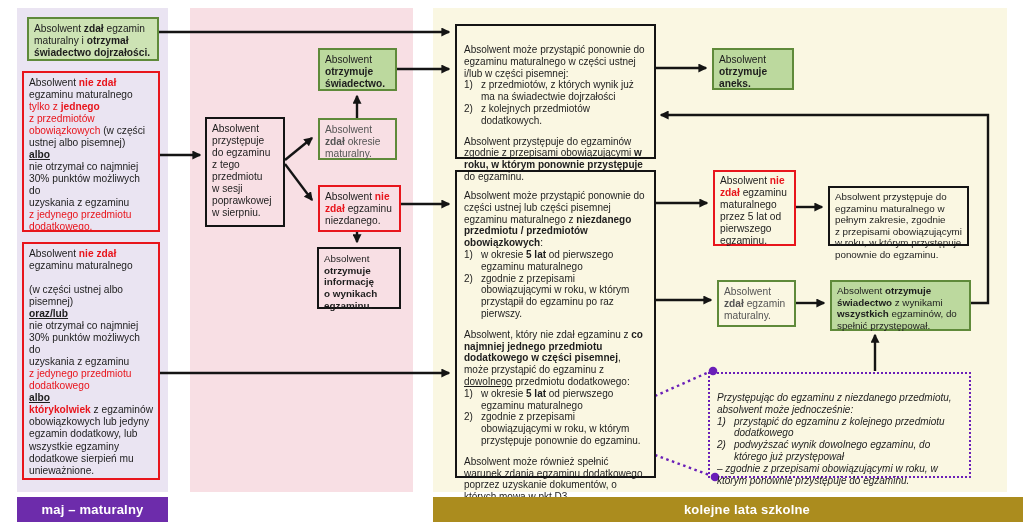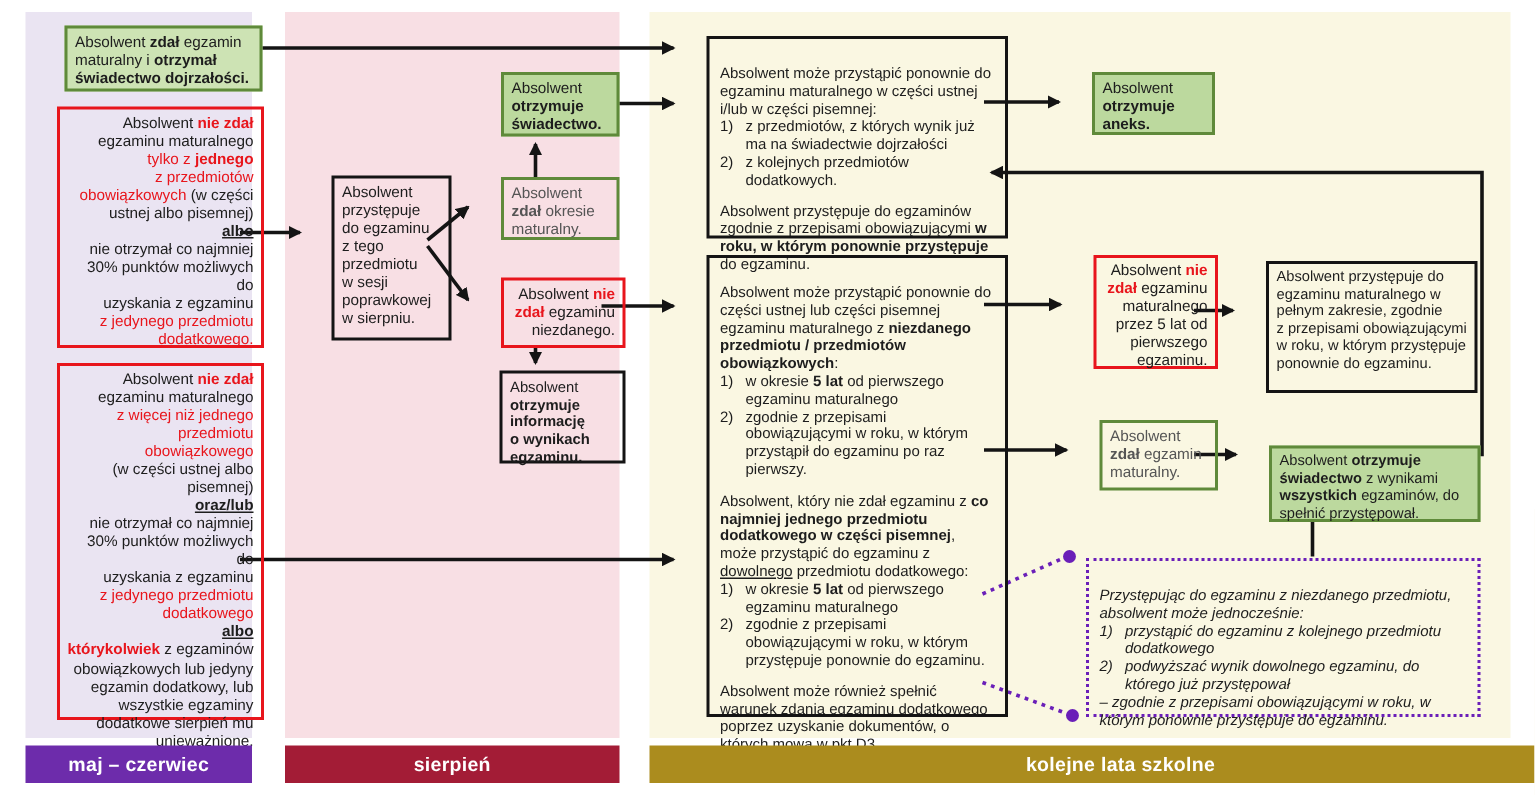--- a/index.html
+++ b/index.html
@@ -18,23 +18,23 @@
   .bar.aug{left:190px;width:223px;background:var(--bar_crimson,#a31c36);}
   .bar.next{left:433px;width:574px;background:var(--bar_olive,#ab8c1e);padding-left:27px;}
 
   svg.flows{position:absolute;left:0;top:0;z-index:1;pointer-events:none;}
   .fl{stroke:var(--line,#141414);stroke-width:2.4;fill:none;}
   .dl{stroke:var(--purple,#6a1fb8);stroke-width:2.4;fill:none;stroke-dasharray:2.5 3.5;}
   .pd{fill:var(--purple,#6a1fb8);}
   .ahf{fill:var(--line,#141414);}
 
   .box{position:absolute;box-sizing:border-box;z-index:2;font-size:10.2px;line-height:1.18;
-       padding:4px 5px;white-space:pre-wrap;margin-left:16px;}
+       padding:4px 5px;white-space:pre-wrap;}
   .black{border:2px solid var(--line,#141414);}
-  .redb{border:2px solid var(--red,#e8151c);text-align:right;}
+  .redb{border:2px solid var(--red,#e8151c);}
   .greenfill{background:var(--green_fill,#bcd99e);border:2px solid var(--green_border,#5f8a3a);}
   .greenfill.light{background:var(--green_fill_light,#cde3b4);}
   .greenline{border:2px solid var(--green_border,#5f8a3a);color:var(--gray_text,#555);}
   .callout{border:2px dotted var(--purple,#6a1fb8);font-style:italic;}
   .wide{font-size:10px;padding:18px 7px;}
   .tight{font-size:9.8px;padding:3px 5px;}
 
   .b{font-weight:bold;}
   .r{color:var(--red,#e8151c);}
   .u{text-decoration:underline;}
@@ -91,22 +91,21 @@
 obowiązkowych</span><span> (w części
 ustnej albo pisemnej)
 </span><span class="b u">albo</span><span>
 nie otrzymał co najmniej
 30% punktów możliwych do
 uzyskania z egzaminu
 </span><span class="r">z jedynego przedmiotu
 dodatkowego.</span></div>
   <div class="box redb" style="left:22px;top:242px;width:138px;height:238px;"><span>Absolwent </span><span class="b r">nie zdał</span><span>
 egzaminu maturalnego
-</span><span class="r">z więcej niż jednego
-przedmiotu obowiązkowego</span><span>
+</span><span>
 (w części ustnej albo
 pisemnej)
 </span><span class="b u">oraz/lub</span><span>
 nie otrzymał co najmniej
 30% punktów możliwych do
 uzyskania z egzaminu
 </span><span class="r">z jedynego przedmiotu
 dodatkowego</span><span>
 </span><span class="b u">albo</span><span>
 </span><span class="b r">którykolwiek</span><span> z egzaminów
@@ -143,38 +142,35 @@
   <div class="box greenfill" style="left:712px;top:48px;width:82px;height:42px;"><span>Absolwent
 </span><span class="b">otrzymuje
 aneks.</span></div>
   <div class="box black wide" style="left:455px;top:170px;width:201px;height:308px;"><div class="blk"><span>Absolwent może przystąpić ponownie do części ustnej lub części pisemnej egzaminu maturalnego z </span><span class="b">niezdanego przedmiotu / przedmiotów obowiązkowych</span><span>:</span></div><div class="blk li"><span class="num">1)</span><span class="litxt"><span>w okresie </span><span class="b">5 lat</span><span> od pierwszego egzaminu maturalnego</span></span></div><div class="blk li"><span class="num">2)</span><span class="litxt"><span>zgodnie z przepisami obowiązującymi w roku, w którym przystąpił do egzaminu po raz pierwszy.</span></span></div><div class="blk gap"><span>Absolwent, który nie zdał egzaminu z </span><span class="b">co najmniej jednego przedmiotu dodatkowego w części pisemnej</span><span>, może przystąpić do egzaminu z </span><span class="u">dowolnego</span><span> przedmiotu dodatkowego:</span></div><div class="blk li"><span class="num">1)</span><span class="litxt"><span>w okresie </span><span class="b">5 lat</span><span> od pierwszego egzaminu maturalnego</span></span></div><div class="blk li"><span class="num">2)</span><span class="litxt"><span>zgodnie z przepisami obowiązującymi w roku, w którym przystępuje ponownie do egzaminu.</span></span></div><div class="blk gap"><span>Absolwent może również spełnić warunek zdania egzaminu dodatkowego poprzez uzyskanie dokumentów, o których mowa w pkt D3.</span></div></div>
   <div class="box redb" style="left:713px;top:170px;width:83px;height:76px;padding:3px 5px;"><span>Absolwent </span><span class="b r">nie
 zdał</span><span> egzaminu
 maturalnego
 przez 5 lat od
 pierwszego
 egzaminu.</span></div>
-  <div class="box black tight" style="left:828px;top:174px;width:141px;height:88px;"><span>Absolwent przystępuje do
+  <div class="box black tight" style="left:828px;top:186px;width:141px;height:60px;"><span>Absolwent przystępuje do
 egzaminu maturalnego w
 pełnym zakresie, zgodnie
 z przepisami obowiązującymi
 w roku, w którym przystępuje
 ponownie do egzaminu.</span></div>
   <div class="box greenline" style="left:717px;top:280px;width:79px;height:47px;"><span>Absolwent
 </span><span class="b">zdał</span><span> egzamin
 maturalny.</span></div>
-  <div class="box greenfill tight" style="left:830px;top:297px;width:141px;height:51px;"><span>Absolwent </span><span class="b">otrzymuje
+  <div class="box greenfill tight" style="left:830px;top:280px;width:141px;height:51px;"><span>Absolwent </span><span class="b">otrzymuje
 świadectwo</span><span> z wynikami
 </span><span class="b">wszystkich</span><span> egzaminów, do
 spełnić przystępował.</span></div>
   <div class="box callout wide" style="left:708px;top:372px;width:263px;height:106px;"><div class="blk"><span>Przystępując do egzaminu z niezdanego przedmiotu, absolwent może jednocześnie:</span></div><div class="blk li"><span class="num">1)</span><span class="litxt"><span>przystąpić do egzaminu z kolejnego przedmiotu dodatkowego</span></span></div><div class="blk li"><span class="num">2)</span><span class="litxt"><span>podwyższać wynik dowolnego egzaminu, do którego już przystępował</span></span></div><div class="blk"><span>– zgodnie z przepisami obowiązującymi w roku, w którym ponownie przystępuje do egzaminu.</span></div></div>
 
   <div class="bar may">
-    <span>maj – czerwiec</span>
-  </div>
-  <div class="bar aug">
-    <span>sierpień</span>
+    <span>maj – maturalny</span>
   </div>
   <div class="bar next">
     <span>kolejne lata szkolne</span>
   </div>
 
 </div>
 
 </body></html>

